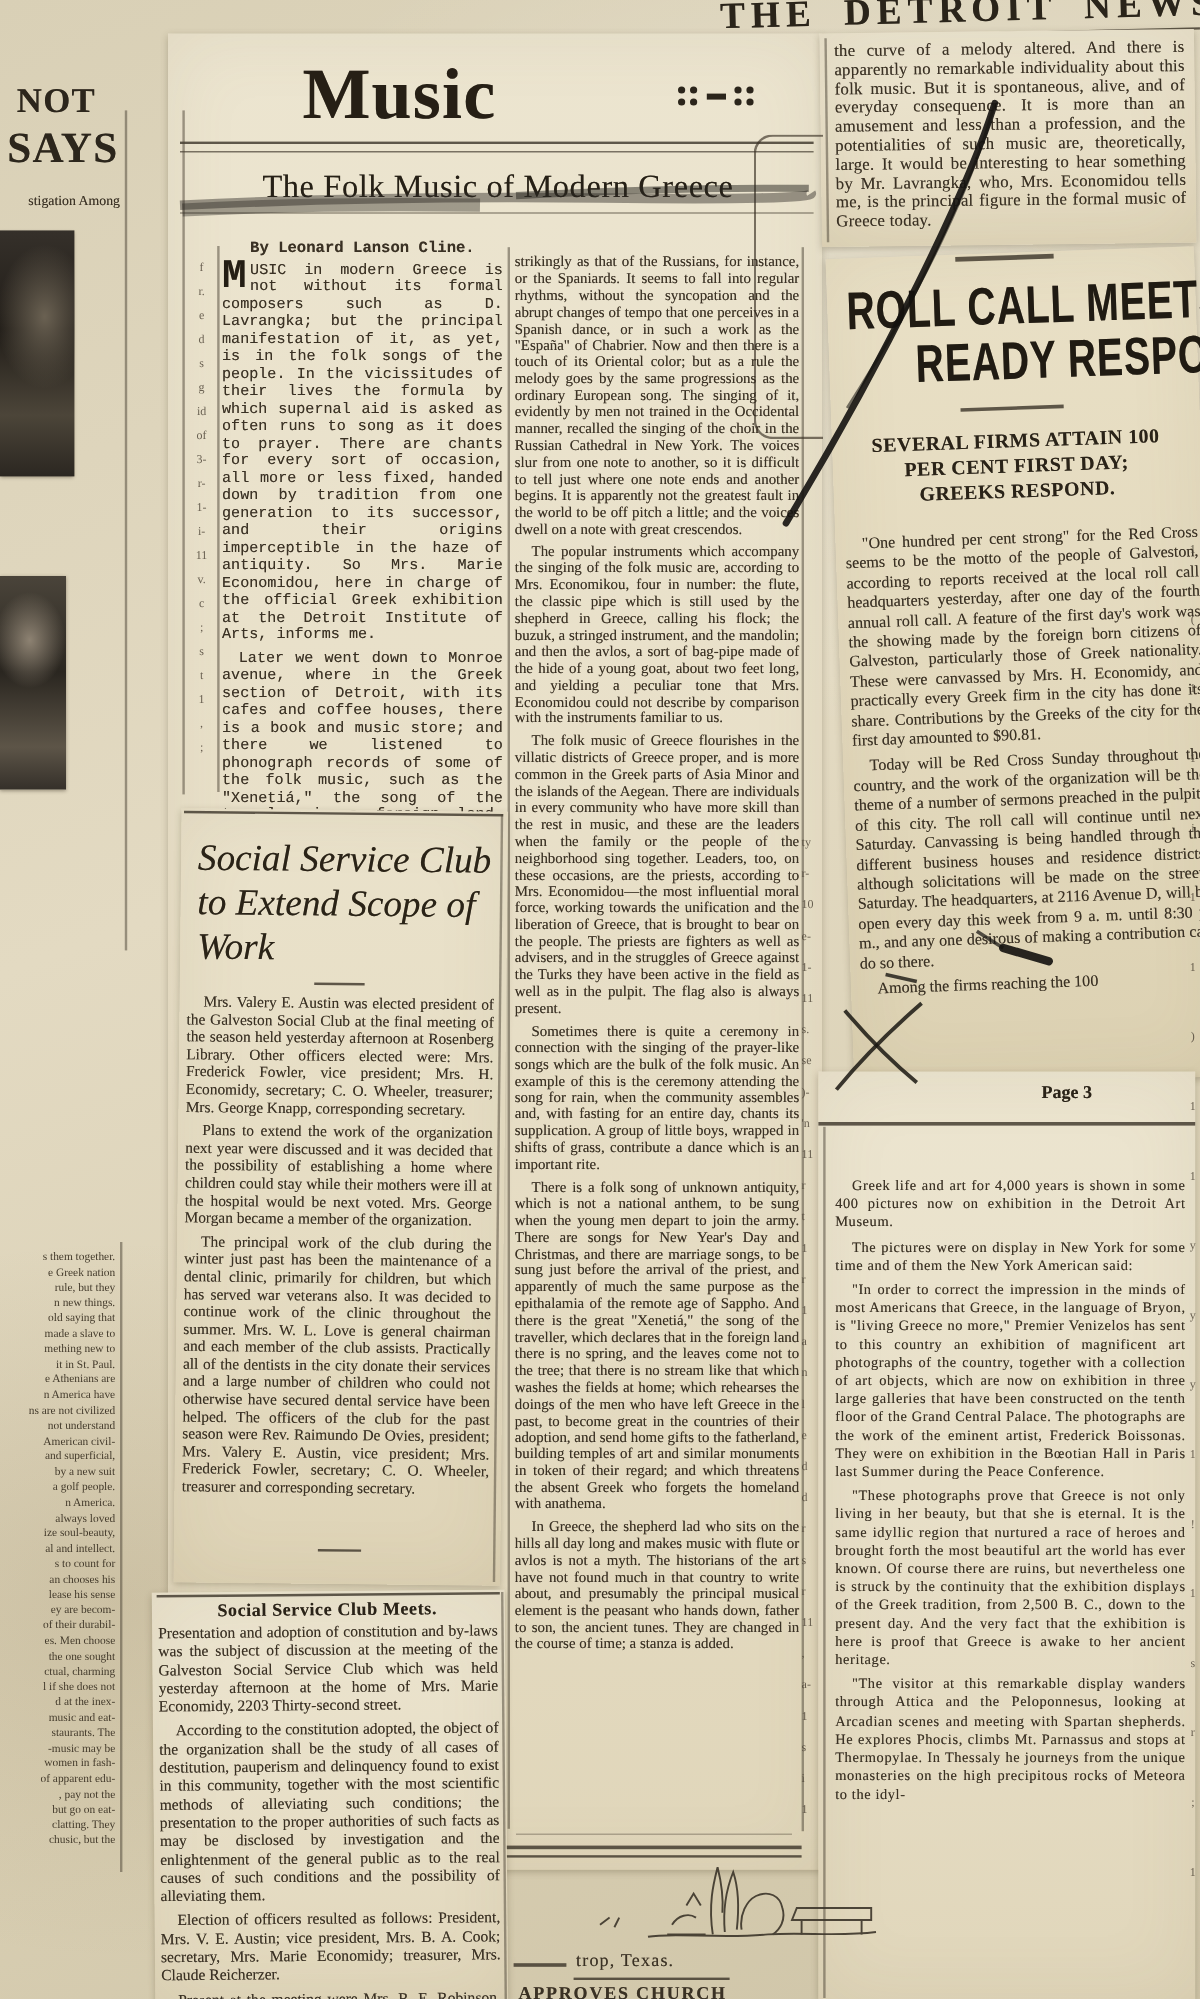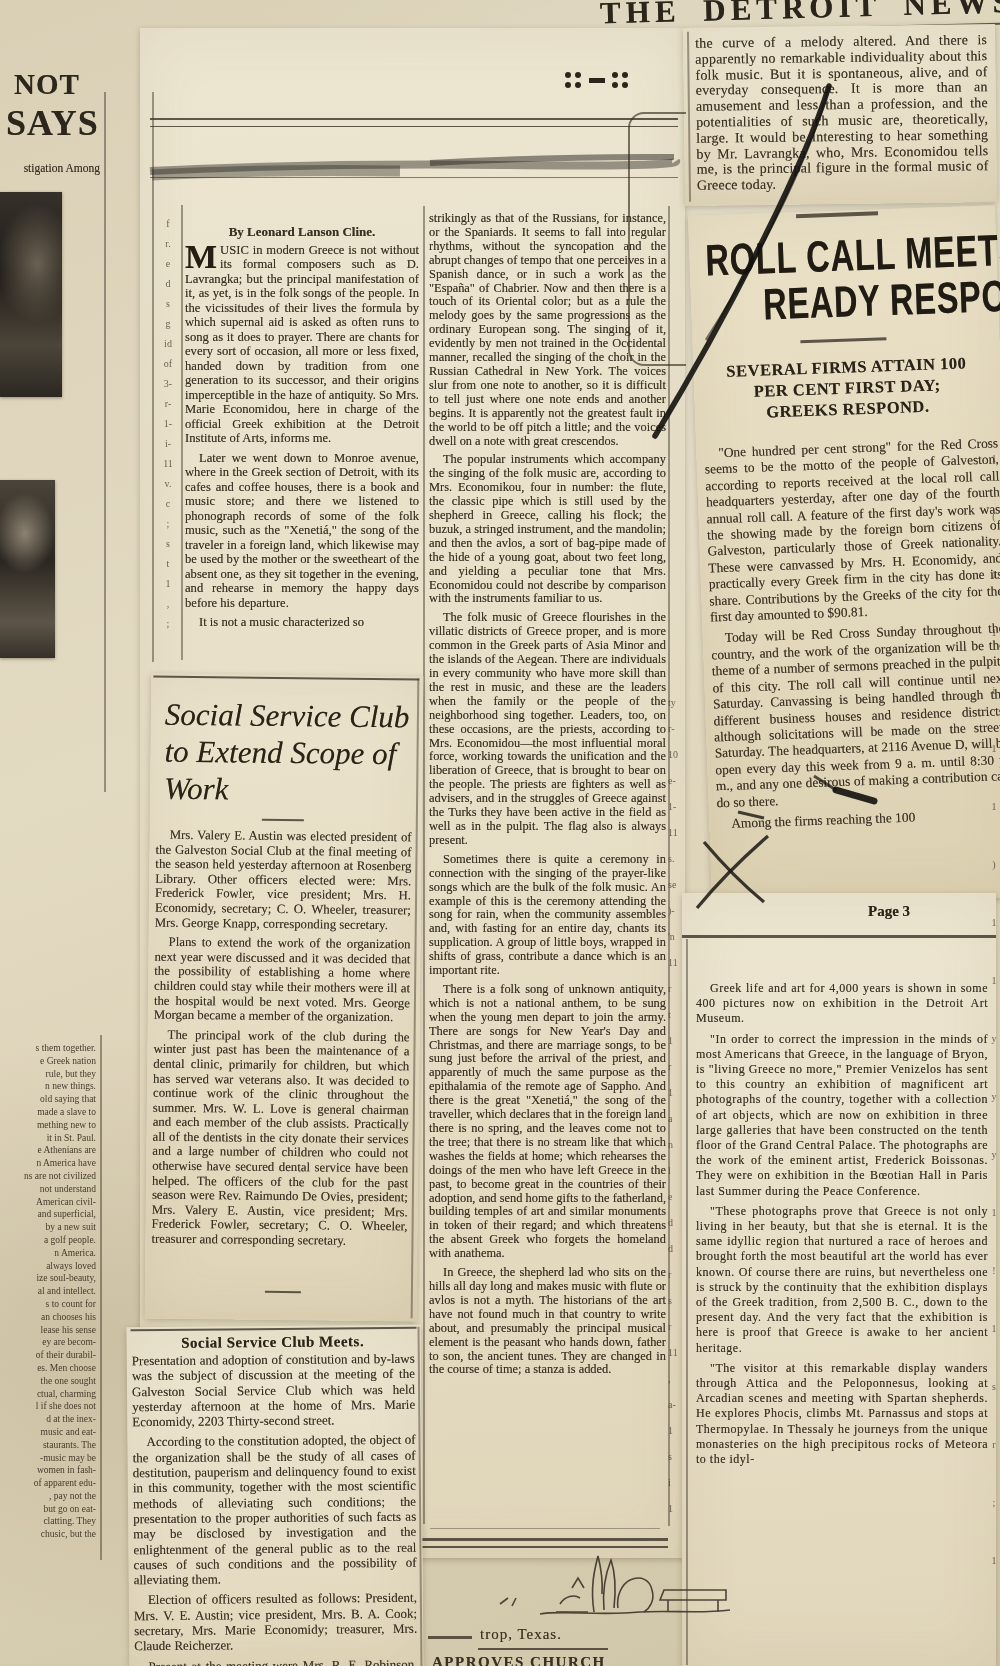--- a/index.html
+++ b/index.html
@@ -99,37 +99,39 @@
       <div>-music may be</div>
       <div>women in fash-</div>
       <div>of apparent edu-</div>
       <div>, pay not the</div>
       <div>but go on eat-</div>
       <div>clatting. They</div>
       <div>chusic, but the</div>
     </div>
 
   <div class="clip" style="left:140px;top:28px;width:545px;height:1530px;"></div>
+  <div class="abs music-title txt" style="left:252px;top:44px;">Music</div>
   <div class="abs" style="left:565px;top:72px;display:flex;align-items:center;">
     <span class="dots">
         <i></i>
         <i></i>
         <i></i>
         <i></i>
       </span>
     <span class="orn-dash"></span>
     <span class="dots">
         <i></i>
         <i></i>
         <i></i>
         <i></i>
       </span>
   </div>
   <div class="rule" style="left:150px;top:118px;width:528px;height:2px;"></div>
   <div class="rule" style="left:150px;top:126px;width:528px;height:1px;"></div>
+  <div class="abs folk-head txt" style="left:150px;top:140px;width:530px;">The Folk Music of Modern Greece</div>
   <div class="rule" style="left:150px;top:177px;width:528px;height:1px;opacity:.6;"></div>
 
   <div class="vrule" style="left:152px;top:92px;height:570px;"></div>
   <div class="vrule" style="left:181px;top:205px;height:455px;"></div>
   <div class="vrule" style="left:423px;top:206px;height:1318px;"></div>
   <div class="vrule" style="left:668px;top:206px;height:1320px;"></div>
 
   <div class="abs chars" style="left:158px;top:214px;width:20px;line-height:20px;text-align:center;">
       <div>f</div>
       <div>r.</div>
@@ -147,21 +149,21 @@
       <div>v.</div>
       <div>c</div>
       <div>;</div>
       <div>s</div>
       <div>t</div>
       <div>1</div>
       <div>,</div>
       <div>;</div>
     </div>
 
-  <div class="abs col1body txt" style="left:185px;top:225px;width:234px;">
+  <div class="abs col1body txt" style="left:185px;top:200px;width:234px;font-family:Liberation Mono, monospace;">
     <div class="byline">By Leonard Lanson Cline.</div>
     <p class="para noindent drop">MUSIC in modern Greece is not without its formal composers such as D. Lavrangka; but the principal manifestation of it, as yet, is in the folk songs of the people. In the vicissitudes of their lives the formula by which supernal aid is asked as often runs to song as it does to prayer. There are chants for every sort of occasion, all more or less fixed, handed down by tradition from one generation to its successor, and their origins imperceptible in the haze of antiquity. So Mrs. Marie Economidou, here in charge of the official Greek exhibition at the Detroit Institute of Arts, informs me.</p>
     <p class="para">Later we went down to Monroe avenue, where in the Greek section of Detroit, with its cafes and coffee houses, there is a book and music store; and there we listened to phonograph records of some of the folk music, such as the "Xenetiá," the song of the traveler in a foreign land, which likewise may be used by the mother or the sweetheart of the absent one, as they sit together in the evening, and rehearse in memory the happy days before his departure.</p>
     <p class="para">It is not a music characterized so</p>
   </div>
 
   <div class="abs colbody txt" style="left:429px;top:212px;width:237px;">
     <p class="para noindent">strikingly as that of the Russians, for instance, or the Spaniards. It seems to fall into regular rhythms, without the syncopation and the abrupt changes of tempo that one perceives in a Spanish dance, or in such a work as the "España" of Chabrier. Now and then there is a touch of its Oriental color; but as a rule the melody goes by the same progressions as the ordinary European song. The singing of it, evidently by men not trained in the Occidental manner, recalled the singing of the choir in the Russian Cathedral in New York. The voices slur from one note to another, so it is difficult to tell just where one note ends and another begins. It is apparently not the greatest fault in the world to be off pitch a little; and the voices dwell on a note with great crescendos.</p>
     <p class="para">The popular instruments which accompany the singing of the folk music are, according to Mrs. Economikou, four in number: the flute, the classic pipe which is still used by the shepherd in Greece, calling his flock; the buzuk, a stringed instrument, and the mandolin; and then the avlos, a sort of bag-pipe made of the hide of a young goat, about two feet long, and yielding a peculiar tone that Mrs. Economidou could not describe by comparison with the instruments familiar to us.</p>
     <p class="para">The folk music of Greece flourishes in the villatic districts of Greece proper, and is more common in the Greek parts of Asia Minor and the islands of the Aegean. There are individuals in every community who have more skill than the rest in music, and these are the leaders when the family or the people of the neighborhood sing together. Leaders, too, on these occasions, are the priests, according to Mrs. Economidou—the most influential moral force, working towards the unification and the liberation of Greece, that is brought to bear on the people. The priests are fighters as well as advisers, and in the struggles of Greece against the Turks they have been active in the field as well as in the pulpit. The flag also is always present.</p>
@@ -218,20 +220,21 @@
       <p class="para">Among the firms reaching the 100</p>
     </div>
   </div>
 
   <div class="clip" style="left:682px;top:893px;width:314px;height:773px;">
     <div class="abs page3 txt" style="left:186px;top:10px;">Page 3</div>
     <div class="rule" style="left:0px;top:42px;width:314px;height:2.5px;"></div>
     <div class="vrule" style="left:4px;top:46px;height:726px;"></div>
     <div class="abs ge-body txt" style="left:14px;top:88px;width:292px;">
       <p class="para">Greek life and art for 4,000 years is shown in some 400 pictures now on exhibition in the Detroit Art Museum.</p>
+      <p class="para">The pictures were on display in New York for some time and of them the New York American said:</p>
       <p class="para">"In order to correct the impression in the minds of most Americans that Greece, in the language of Bryon, is "living Greece no more," Premier Venizelos has sent to this country an exhibition of magnificent art photographs of the country, together with a collection of art objects, which are now on exhibition in three large galleries that have been constructed on the tenth floor of the Grand Central Palace. The photographs are the work of the eminent artist, Frederick Boissonas. They were on exhibition in the Bœotian Hall in Paris last Summer during the Peace Conference.</p>
       <p class="para">"These photographs prove that Greece is not only living in her beauty, but that she is eternal. It is the same idyllic region that nurtured a race of heroes and brought forth the most beautiful art the world has ever known. Of course there are ruins, but nevertheless one is struck by the continuity that the exhibition displays of the Greek tradition, from 2,500 B. C., down to the present day. And the very fact that the exhibition is here is proof that Greece is awake to her ancient heritage.</p>
       <p class="para">"The visitor at this remarkable display wanders through Attica and the Peloponnesus, looking at Arcadian scenes and meeting with Spartan shepherds. He explores Phocis, climbs Mt. Parnassus and stops at Thermopylae. In Thessaly he journeys from the unique monasteries on the high precipitous rocks of Meteora to the idyl-</p>
     </div>
   </div>
 
   <div class="abs chars" style="left:668px;top:690px;width:16px;line-height:26px;text-align:left;">
       <div>ty</div>
       <div>r-</div>
       <div>10</div>

